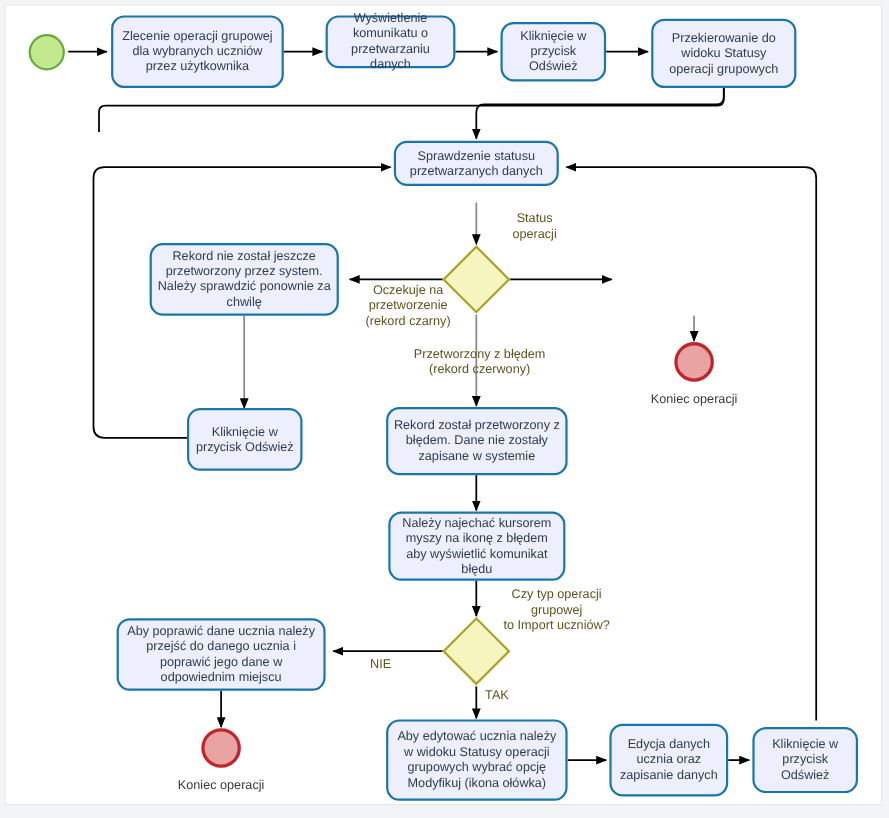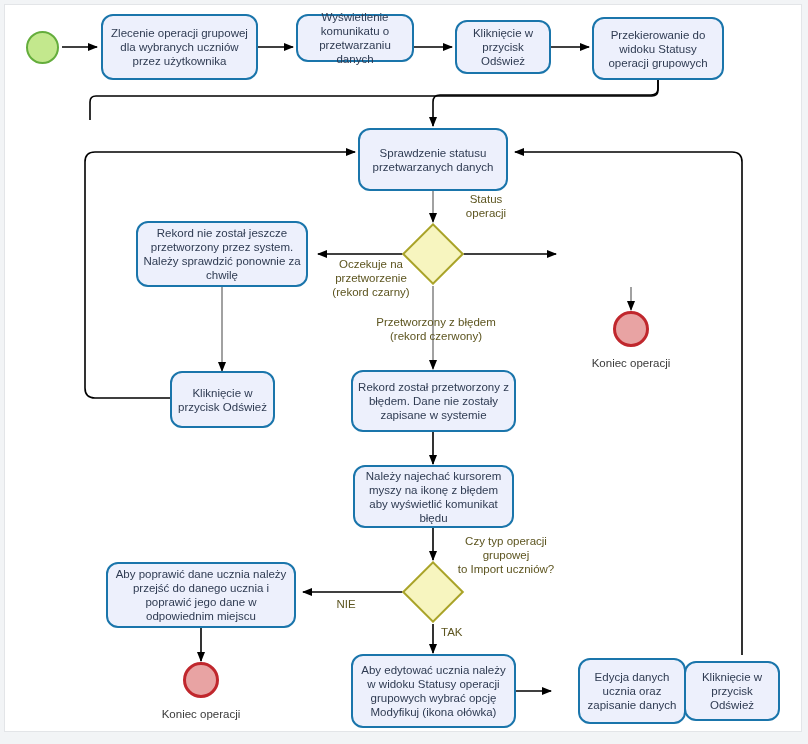--- a/index.html
+++ b/index.html
@@ -149,21 +149,21 @@
   <div class="node start-circle" style="left:26px; top:31px; width:33px; height:33px;"></div>
 
   <div class="node process" style="left:101px; top:14px; width:157px; height:66px;">Zlecenie operacji grupowej dla wybranych uczniów przez użytkownika</div>
 
   <div class="node process" style="left:296px; top:14px; width:118px; height:48px;">Wyświetlenie komunikatu o przetwarzaniu danych</div>
 
   <div class="node process" style="left:455px; top:20px; width:96px; height:54px;">Kliknięcie w przycisk Odśwież</div>
 
   <div class="node process" style="left:592px; top:17px; width:132px; height:63px;">Przekierowanie do widoku Statusy operacji grupowych</div>
 
-  <div class="node process" style="left:358px; top:128px; width:150px; height:63px;">Sprawdzenie statusu przetwarzanych danych</div>
+  <div class="node process" style="left:358px; top:128px; width:150px; height:41px;">Sprawdzenie statusu przetwarzanych danych</div>
 
   <div class="node diamond" style="left:411px; top:232px; width:44px; height:44px;"></div>
 
   <div class="node process" style="left:136px; top:221px; width:172px; height:66px;">Rekord nie został jeszcze przetworzony przez system. Należy sprawdzić ponownie za chwilę</div>
 
   <div class="node process" style="left:170px; top:371px; width:105px; height:57px;">Kliknięcie w przycisk Odśwież</div>
 
 
   <div class="node end-circle" style="left:613px; top:311px; width:36px; height:36px;"></div>
 
@@ -176,21 +176,21 @@
   <div class="node diamond" style="left:411px; top:570px; width:44px; height:44px;"></div>
 
   <div class="node process" style="left:106px; top:562px; width:190px; height:66px;">Aby poprawić dane ucznia należy przejść do danego ucznia i poprawić jego dane w odpowiednim miejscu</div>
 
   <div class="node end-circle" style="left:183px; top:662px; width:36px; height:36px;"></div>
 
   <div class="node-caption" style="left:141px; top:707px; width:120px;">Koniec operacji</div>
 
   <div class="node process" style="left:351px; top:654px; width:165px; height:74px;">Aby edytować ucznia należy w widoku Statusy operacji grupowych wybrać opcję Modyfikuj (ikona ołówka)</div>
 
-  <div class="node process" style="left:554px; top:658px; width:108px; height:66px;margin-left:24px;">Edycja danych ucznia oraz zapisanie danych</div>
+  <div class="node process" style="left:554px; top:658px; width:108px; height:66px;">Edycja danych ucznia oraz zapisanie danych</div>
 
   <div class="node process" style="left:684px; top:661px; width:96px; height:60px;">Kliknięcie w przycisk Odśwież</div>
 
   <div class="edge-label" style="left:441px; top:192px; width:90px; text-align:center;">Status
 operacji</div>
 
   <div class="edge-label" style="left:316px; top:257px; width:110px;">Oczekuje na
 przetworzenie
 (rekord czarny)</div>
 

